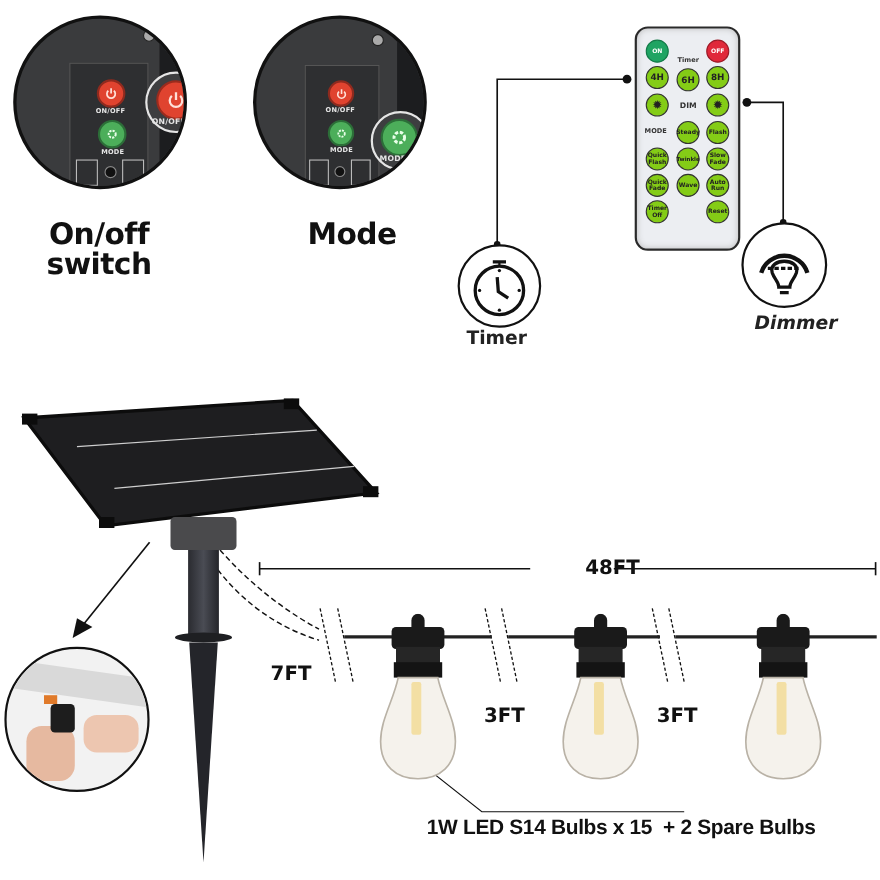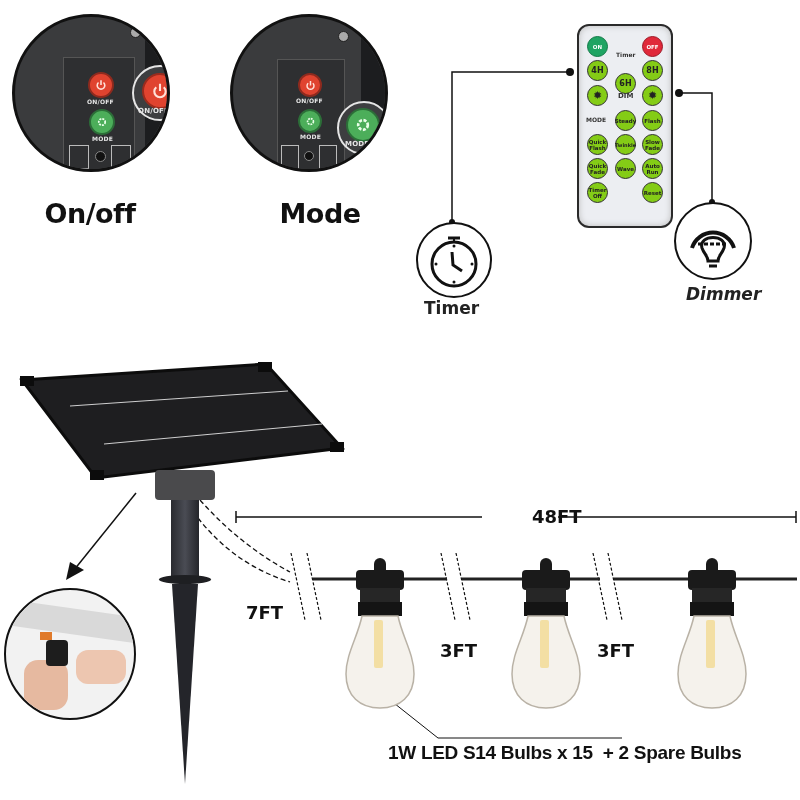--- a/index.html
+++ b/index.html
@@ -49,20 +49,21 @@
       <svg width="18" height="18" viewBox="0 0 12 12">
           <path d="M3.5 3.5 A3.8 3.8 0 1 0 8.5 3.5" fill="none" stroke="#ffe0d8" stroke-width="1.4"></path>
           <line x1="6" y1="1.2" x2="6" y2="6" stroke="#ffe0d8" stroke-width="1.4"></line>
         </svg>
     </div>
     <div class="tiny-lbl" style="left:4px; top:40px; font-size:7px;">ON/OFF</div>
   </div>
 </div>
 <div class="big-caption" style="left:20px; top:200px; width:140px;">
   <div>On/off</div>
+  <div>switch</div>
 </div>
 
 <div class="circle-photo" style="left:230px; top:14px; width:152px; height:152px;">
   <div class="abs" style="left:105px; top:14px; width:9px; height:9px; border-radius:50%; background:#aaa; border:1px solid #222;"></div>
   <div class="abs" style="left:128px; top:0; width:24px; height:152px; background:#1c1d1f;"></div>
   <div class="panel-plate" style="left:44px; top:42px; width:66px; height:110px;"></div>
   <div class="btn-round" style="left:65px; top:56px; width:20px; height:20px; background:#e0432f; border:2px solid #8e2a1e;">
     <svg width="11" height="11" viewBox="0 0 12 12">
         <path d="M3.5 3.5 A3.8 3.8 0 1 0 8.5 3.5" fill="none" stroke="#ffe0d8" stroke-width="1.6"></path>
         <line x1="6" y1="1.2" x2="6" y2="6" stroke="#ffe0d8" stroke-width="1.6"></line>
@@ -97,21 +98,21 @@
   <div class="rbtn" style="left:8px; top:10px; background:#1fa463; border-color:#137a48; color:#fff;">
       <span>ON</span>
     </div>
   <div class="rbtn" style="left:63px; top:10px; background:#e0283a; border-color:#9c1a27; color:#fff;">
       <span>OFF</span>
     </div>
   <div class="rlbl" style="left:37px; top:25px;">Timer</div>
   <div class="rbtn" style="left:8px; top:34px; font-size:8px;">
       <span>4H</span>
     </div>
-  <div class="rbtn" style="left:36px; top:47px; font-size:8px;">
+  <div class="rbtn" style="left:36px; top:36px; font-size:8px;">
       <span>6H</span>
     </div>
   <div class="rbtn" style="left:63px; top:34px; font-size:8px;">
       <span>8H</span>
     </div>
   <div class="rbtn" style="left:8px; top:59px; font-size:11px;">
       <span>✹</span>
     </div>
   <div class="rlbl" style="left:39px; top:66px; font-size:7px;">DIM</div>
   <div class="rbtn" style="left:63px; top:59px; font-size:11px;">

